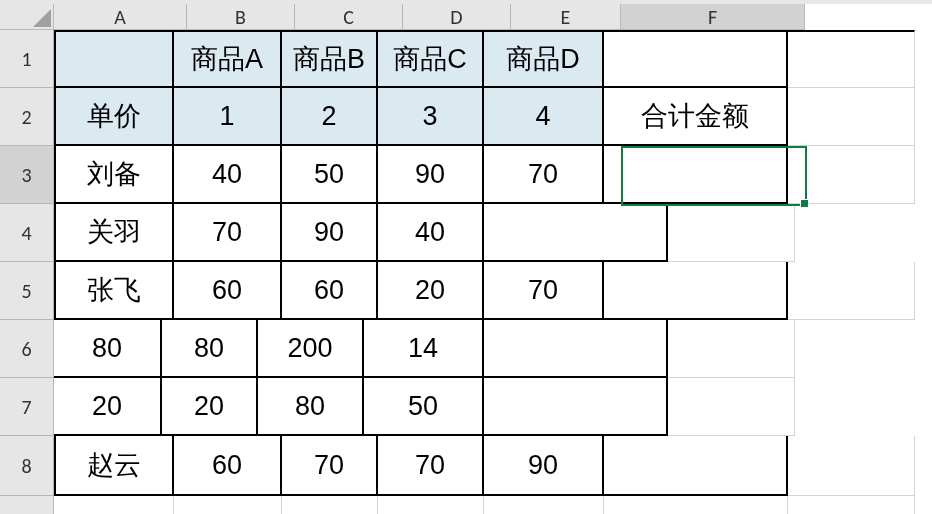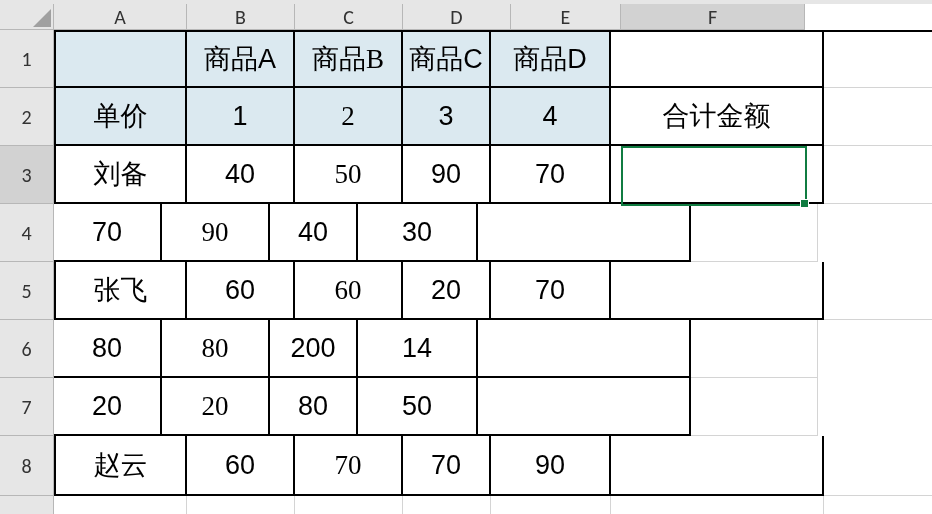--- a/index.html
+++ b/index.html
@@ -127,26 +127,26 @@
     color: #000;
     display: flex;
     align-items: center;
     justify-content: center;
     background: #ffffff;
     border-right: 1px solid #d4d4d4;
     border-bottom: 1px solid #d4d4d4;
   }
   .grid-row.r8 .cell { height: 60px; }
 
-  .cell.c-a { width: 133px; }
+  .cell.c-a { width: 120px; }
   .cell.c-b { width: 108px; }
-  .cell.c-c { width: 108px; font-family: Liberation Serif, serif; }
-  .cell.c-d { width: 88px; }
+  .cell.c-c { width: 96px; }
+  .cell.c-d { width: 106px; }
   .cell.c-e { width: 120px; }
-  .cell.c-f { width: 213px; }
+  .cell.c-f { width: 184px; }
   .cell.c-rest { width: 127px; border-right: none; }
   
   .tbl .cell {
     border-right: 2px solid #000;
     border-bottom: 2px solid #000;
   }
   .tbl .cell.first-col {
     border-left: 2px solid #000;
   }
   .tbl.first-row .cell {
@@ -239,24 +239,24 @@
       <div class="cell c-a first-col">刘备</div>
       <div class="cell c-b">40</div>
       <div class="cell c-c">50</div>
       <div class="cell c-d">90</div>
       <div class="cell c-e">70</div>
       <div class="cell c-f"></div>
       <div class="cell c-rest" style="border-right:1px solid #d4d4d4;border-bottom:1px solid #d4d4d4"></div>
     </div>
 
     <div class="grid-row tbl">
+      <div class="cell c-a first-col">关羽</div>
       <div class="cell c-b">70</div>
       <div class="cell c-c">90</div>
       <div class="cell c-d">40</div>
-      <div class="cell c-e">30</div>
       <div class="cell c-f"></div>
       <div class="cell c-rest" style="border-right:1px solid #d4d4d4;border-bottom:1px solid #d4d4d4"></div>
     </div>
 
     <div class="grid-row tbl">
       <div class="cell c-a first-col">张飞</div>
       <div class="cell c-b">60</div>
       <div class="cell c-c">60</div>
       <div class="cell c-d">20</div>
       <div class="cell c-e">70</div>

